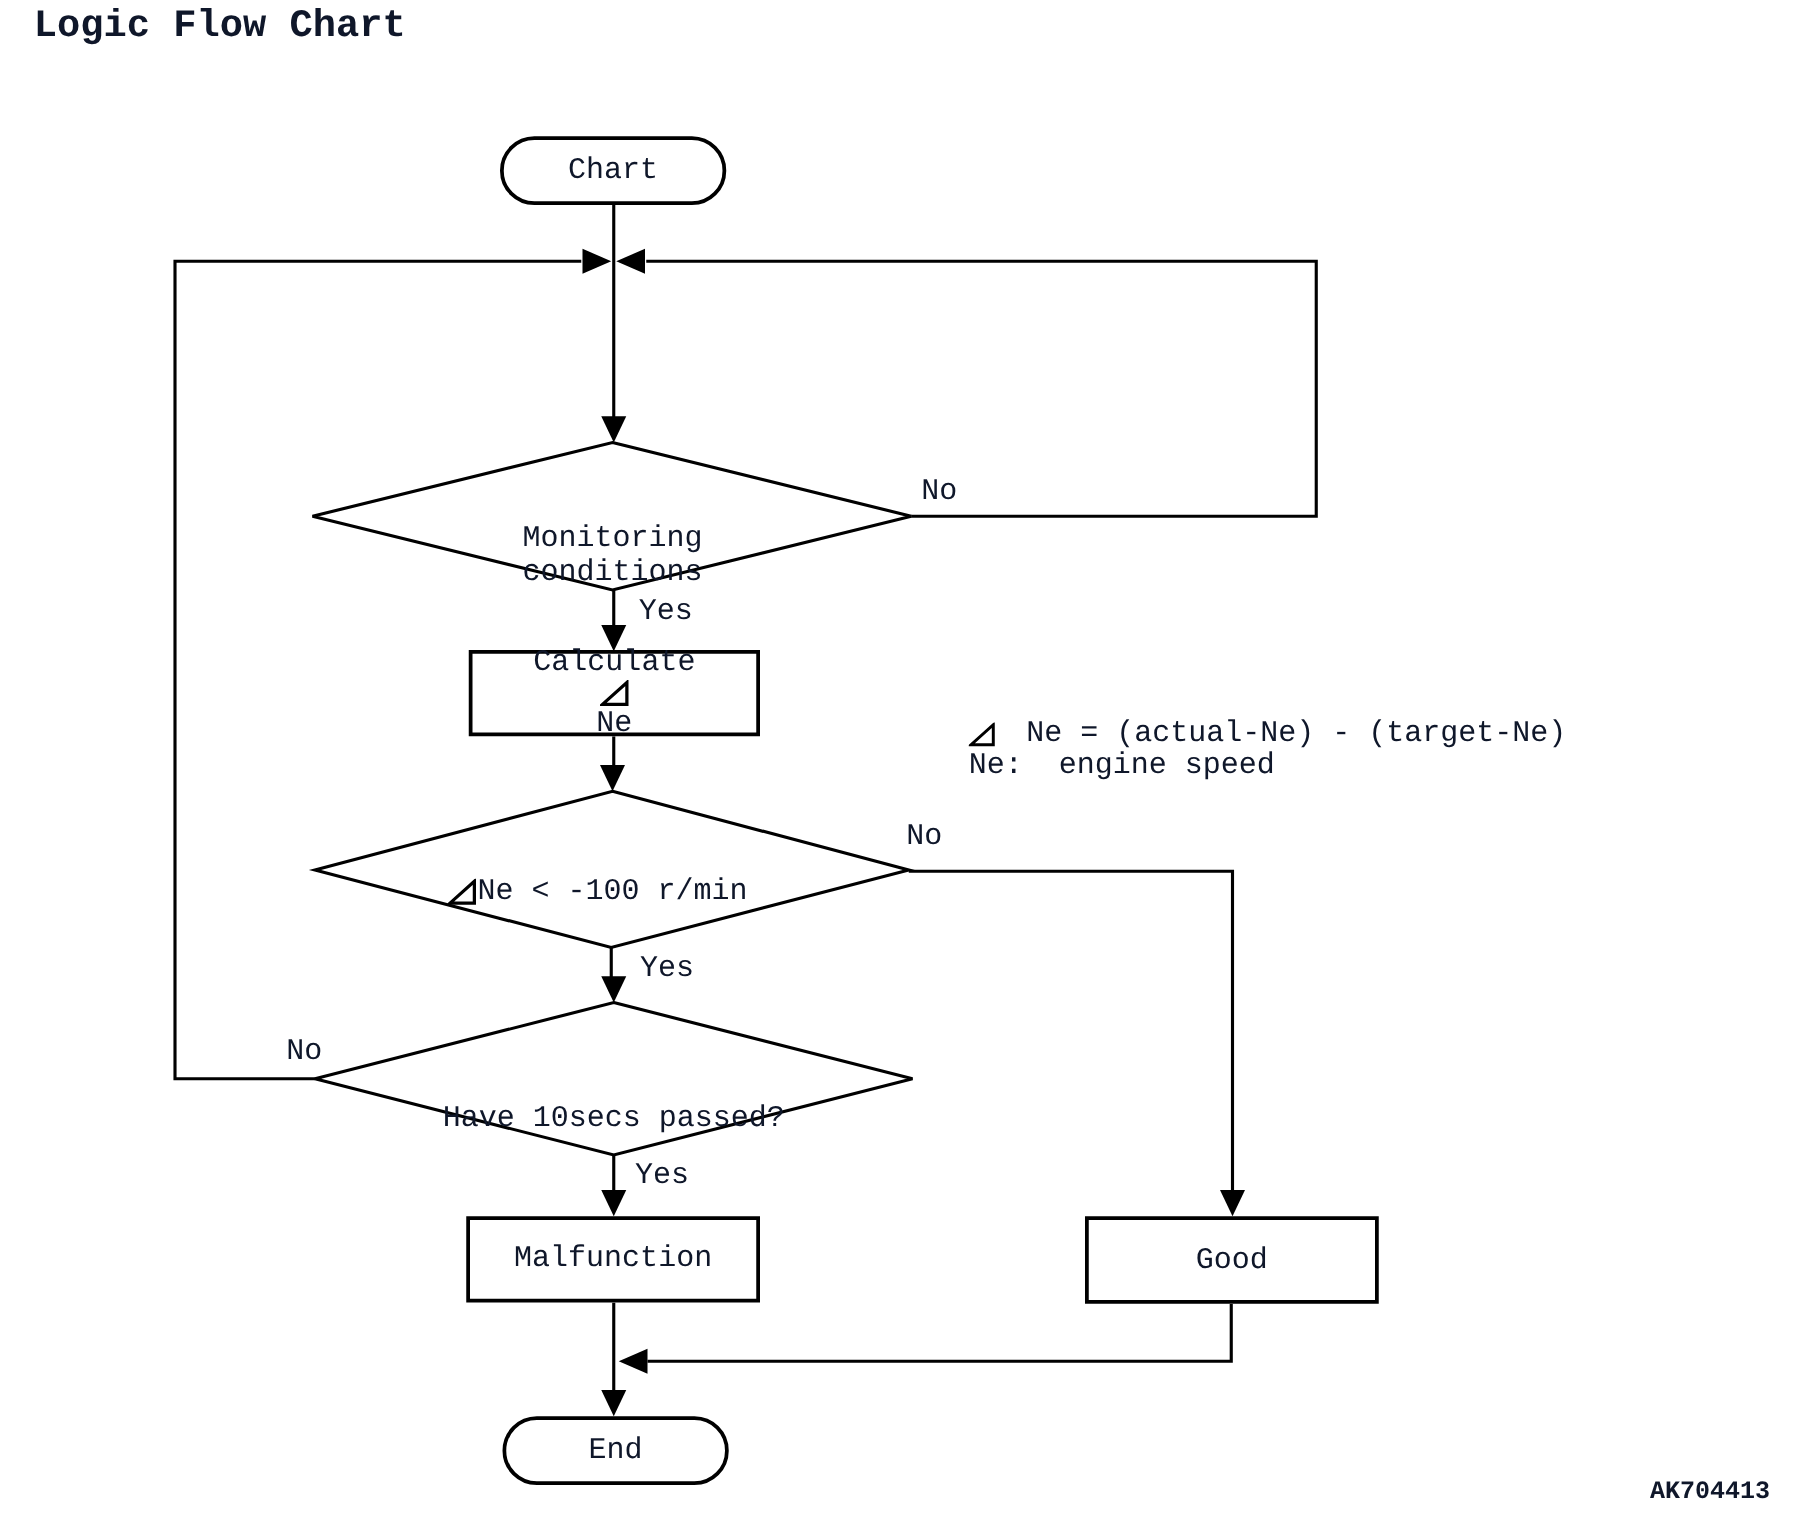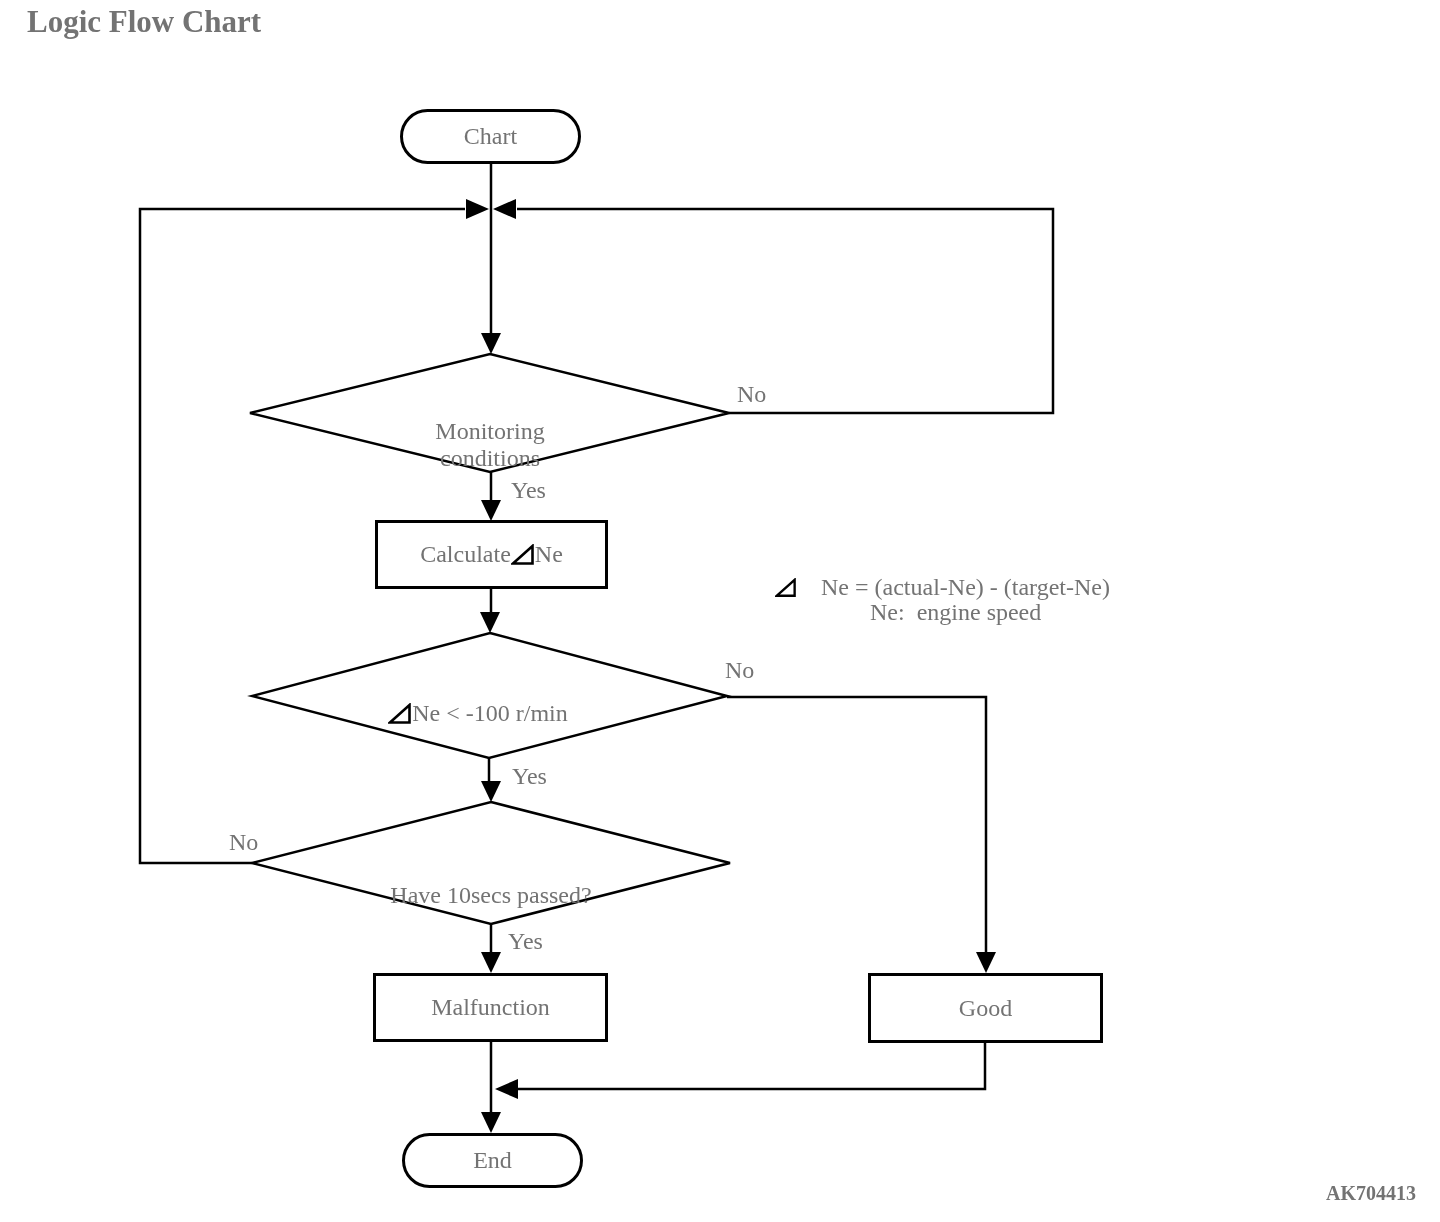--- a/index.html
+++ b/index.html
@@ -5,22 +5,22 @@
   html, body {
     margin: 0;
     padding: 0;
     background: #ffffff;
   }
   .canvas {
     position: relative;
     width: 1440px;
     height: 1222px;
     background: #ffffff;
-    font-family: Liberation Serif, serif;
-    color: #737373;
+    font-family: Liberation Mono, monospace;
+    color: #0f172a;
     overflow: hidden;
   }
   .title {
     position: absolute;
     left: 27px;
     top: 4px;
     font-size: 31px;
     font-weight: bold;
     letter-spacing: 0px;
     margin: 0;
@@ -37,21 +37,21 @@
     box-sizing: border-box;
     border: 3px solid #000;
     background: #ffffff;
     display: flex;
     align-items: center;
     justify-content: center;
     font-size: 24px;
     text-align: center;
   }
   .terminator { border-radius: 28px; }
-  .process { border-radius: 0; }
+  .process { border-radius: 0; flex-direction: column; }
   .node-start      { left: 400px; top: 109px;  width: 181px; height: 55px; }
   .node-calculate  { left: 375px; top: 520px;  width: 233px; height: 69px; }
   .node-malfunction{ left: 373px; top: 973px;  width: 235px; height: 69px; }
   .node-good       { left: 868px; top: 973px;  width: 235px; height: 70px; }
   .node-end        { left: 402px; top: 1133px; width: 181px; height: 55px; }
 
   .diamond-label {
     position: absolute;
     width: 340px;
     text-align: center;
@@ -81,21 +81,20 @@
     top: 575px;
     font-size: 24px;
     line-height: 25px;
   }
   .annotation .row1 {
     display: flex;
     align-items: center;
     gap: 24px;
   }
   .annotation .row2 {
-    margin-left: 95px;
     white-space: pre;
   }
   .inline-flex-label {
     display: flex;
     align-items: center;
     justify-content: center;
   }
   .delta-tri { display: inline-block; flex: 0 0 auto; }
   .figure-code {
     position: absolute;

